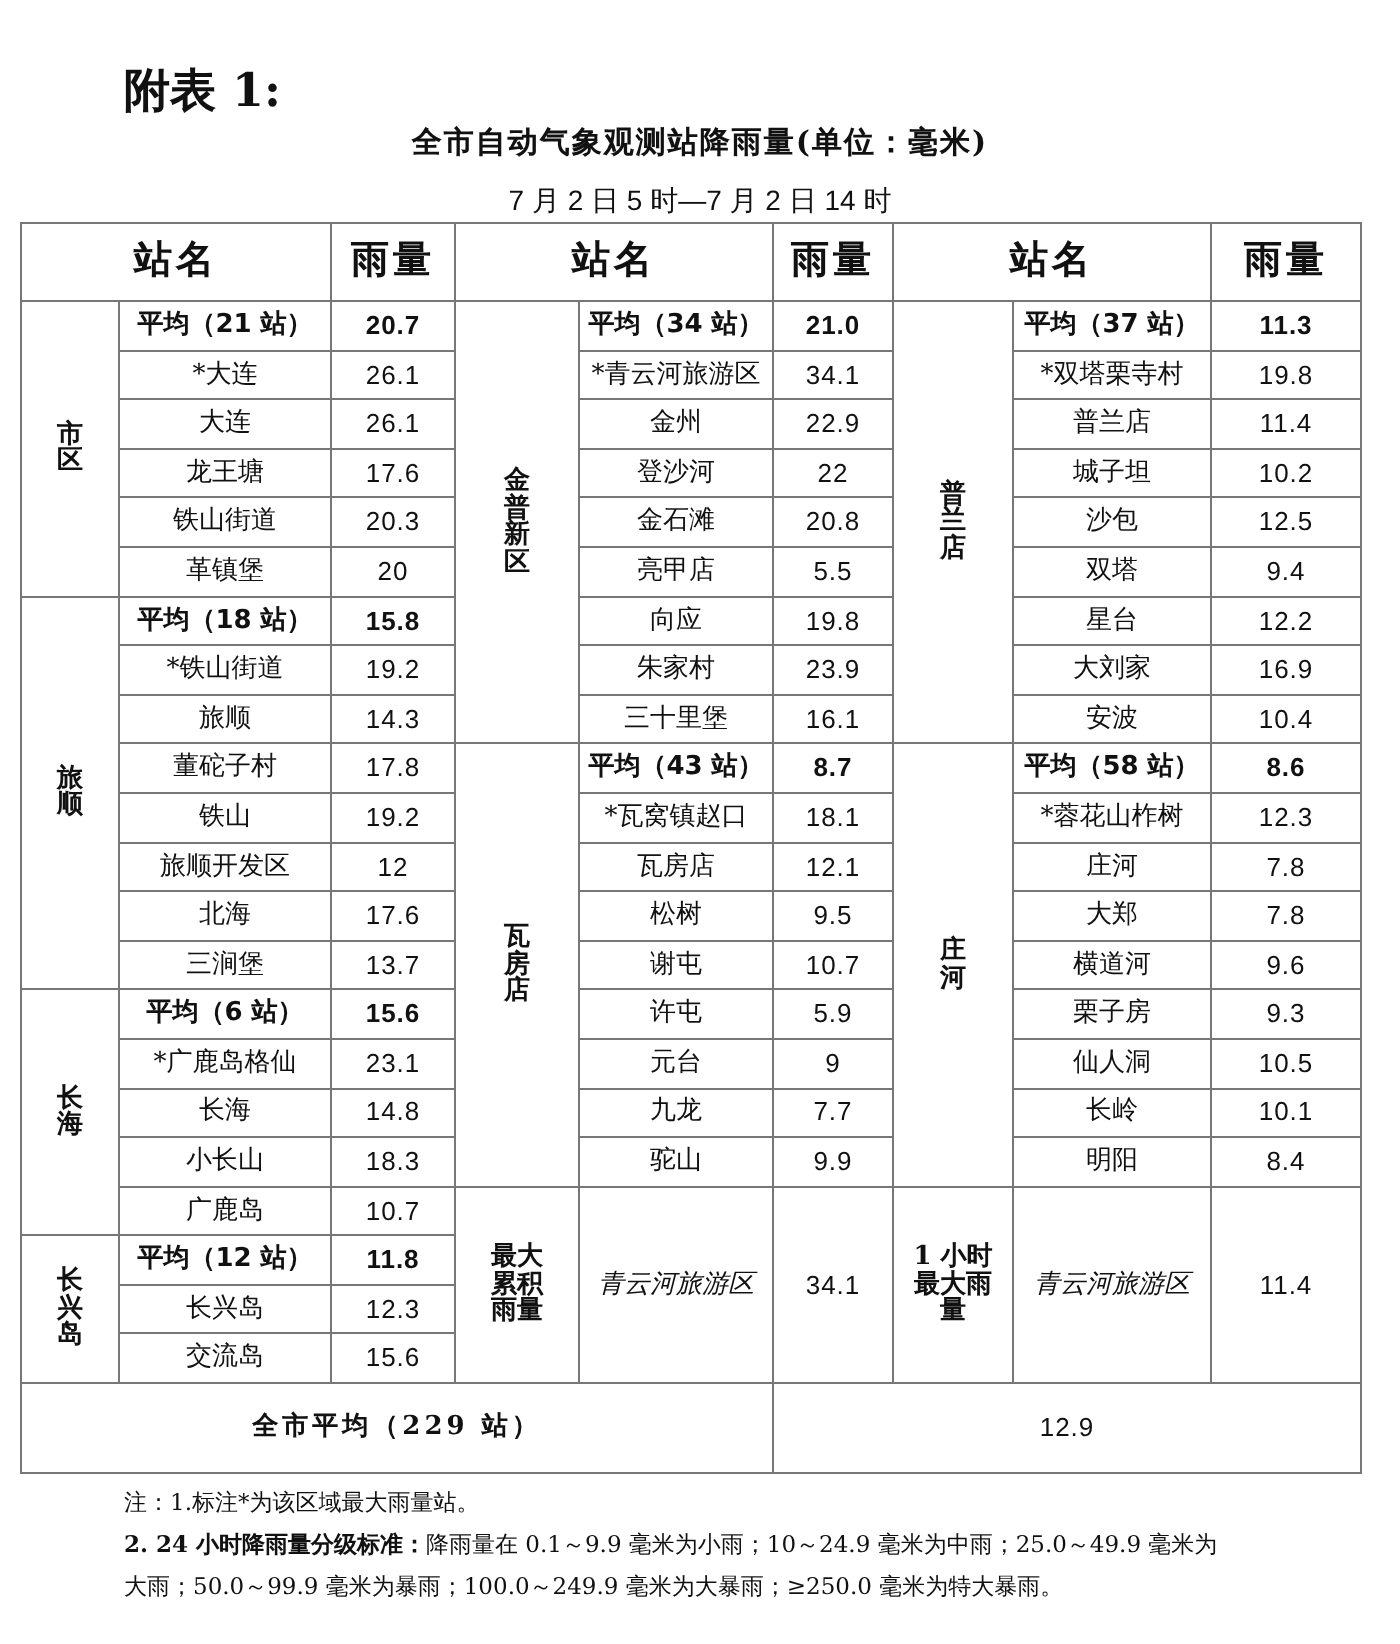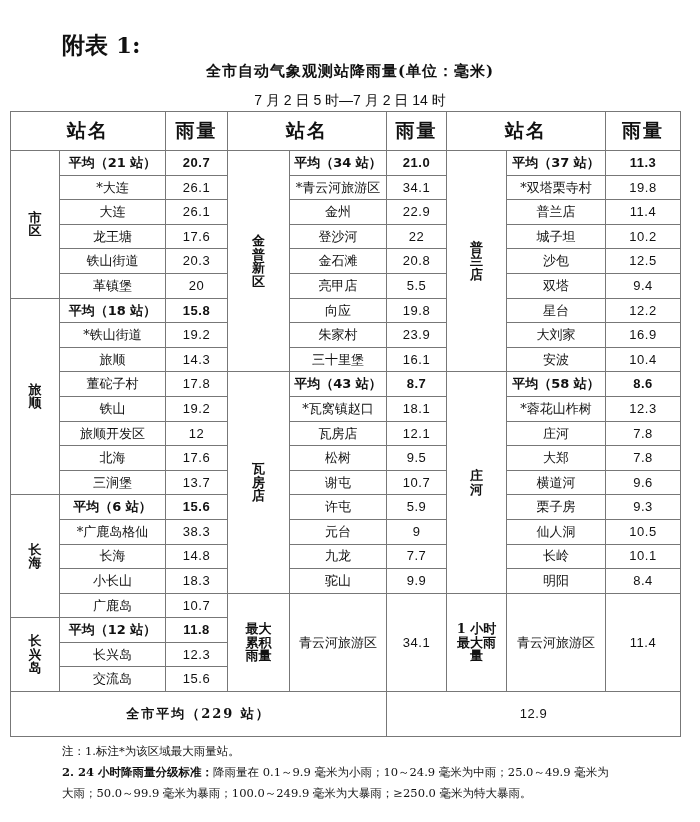--- a/index.html
+++ b/index.html
@@ -12,21 +12,21 @@
   table.rain td { border:1px solid #777; padding:0; text-align:center; vertical-align:middle; height:23.6px; font-size:13px; line-height:1.05; overflow:hidden; }
   table.rain tr.head td { height:38px; font-size:19px; font-weight:bold; letter-spacing:2px; }
   .val { font-family:"Liberation Sans","DejaVu Sans",sans-serif; font-size:14px; letter-spacing:0.5px; }
   .avg { font-weight:bold; font-family:"DejaVu Sans","Liberation Sans",sans-serif; font-size:13px; }
   .avg-val { font-weight:bold; }
   .grp { font-weight:bold; font-size:15px; line-height:1.25; }
   .grp span { display:block; }
   .small { font-size:11px; }
   .summary-label { font-size:14px; font-weight:bold; line-height:1.3; }
   .summary-label span { display:block; }
-  .summary-station { font-size:13px; line-height:1.5; padding:0 8px !important; }
+  .summary-station { font-size:13px; line-height:1.5; padding:0 8px !important;font-style:italic; }
   tr.total td { height:44px; }
   .total-label { font-size:20px; font-weight:bold; letter-spacing:2px; }
   .notes { position:absolute; left:62px; top:741px; width:610px; font-size:11.5px; line-height:21px; }
   .notes .b { font-weight:bold; }
 </style>
 </head>
 <body>
 
 <div class="appendix-label">附表 1:</div>
 <div class="doc-title">全市自动气象观测站降雨量(单位：毫米)</div>
@@ -200,21 +200,21 @@
         </td>
         <td class="avg">平均（6 站）</td>
         <td class="val avg-val">15.6</td>
         <td class="">许屯</td>
         <td class="val">5.9</td>
         <td class="">栗子房</td>
         <td class="val">9.3</td>
       </tr>
       <tr>
         <td class="small">*广鹿岛格仙</td>
-        <td class="val">38.3</td>
+        <td class="val">23.1</td>
         <td class="">元台</td>
         <td class="val">9</td>
         <td class="">仙人洞</td>
         <td class="val">10.5</td>
       </tr>
       <tr>
         <td class="">长海</td>
         <td class="val">14.8</td>
         <td class="">九龙</td>
         <td class="val">7.7</td>

